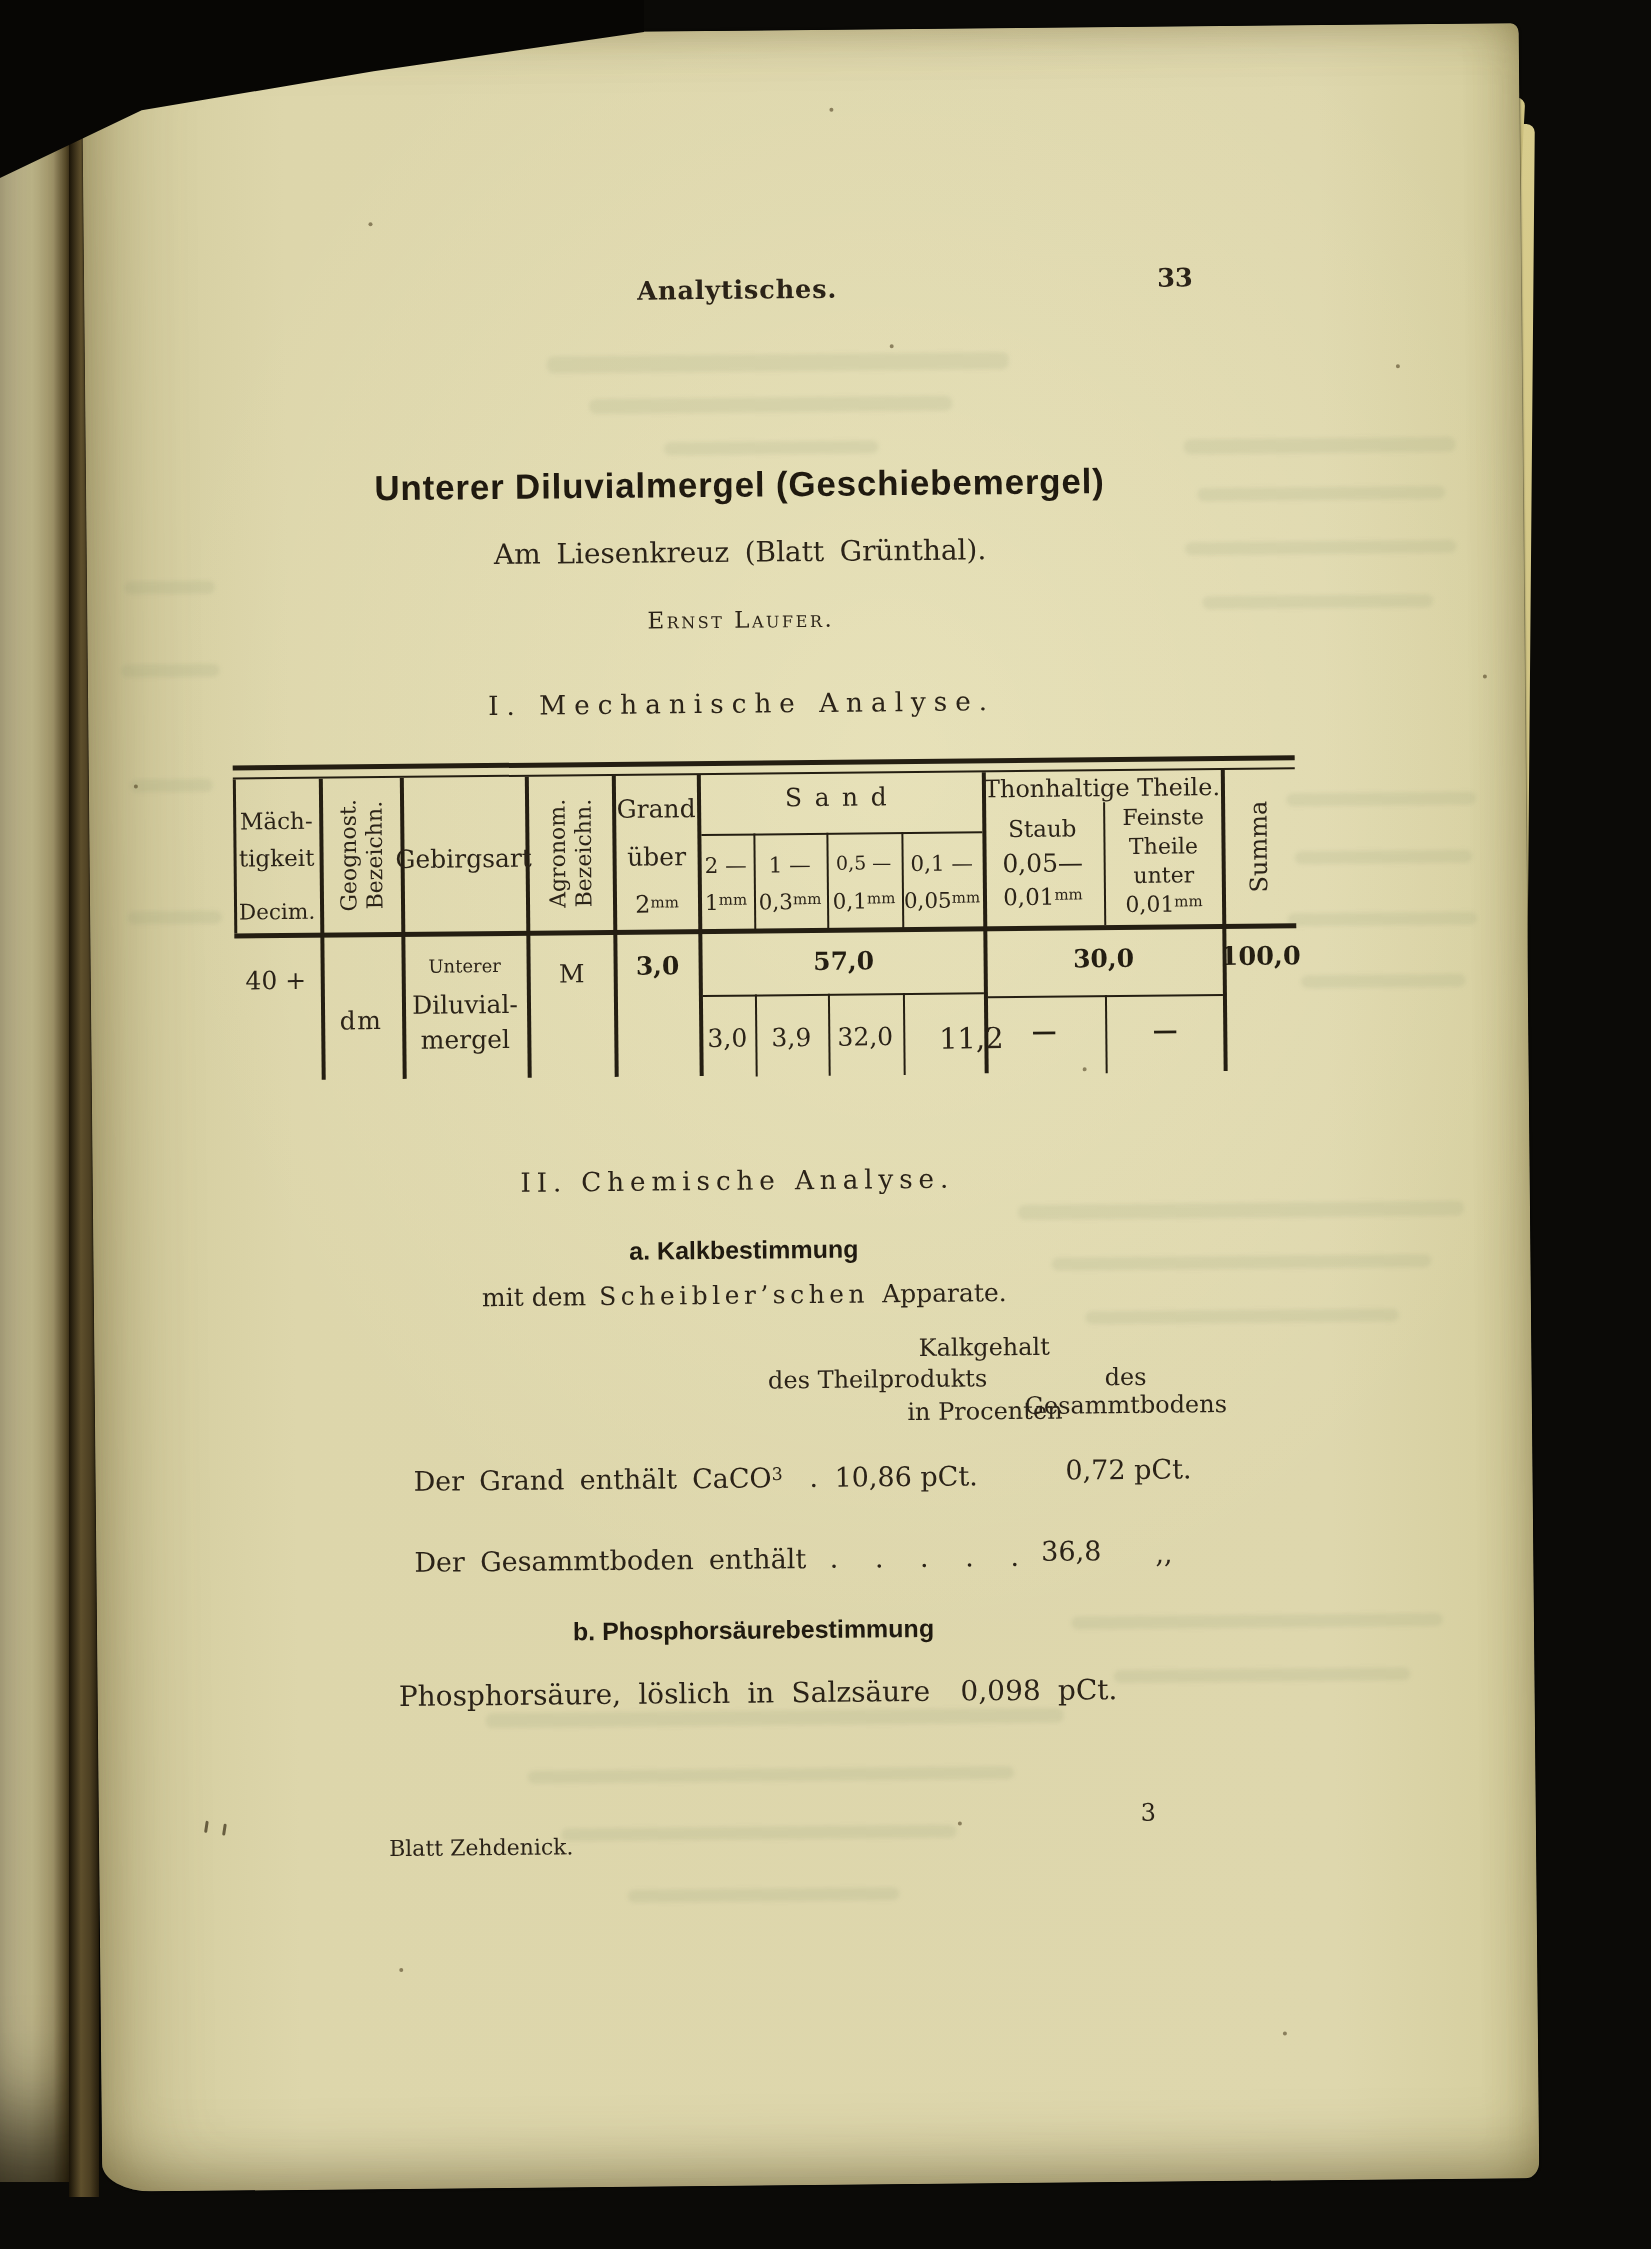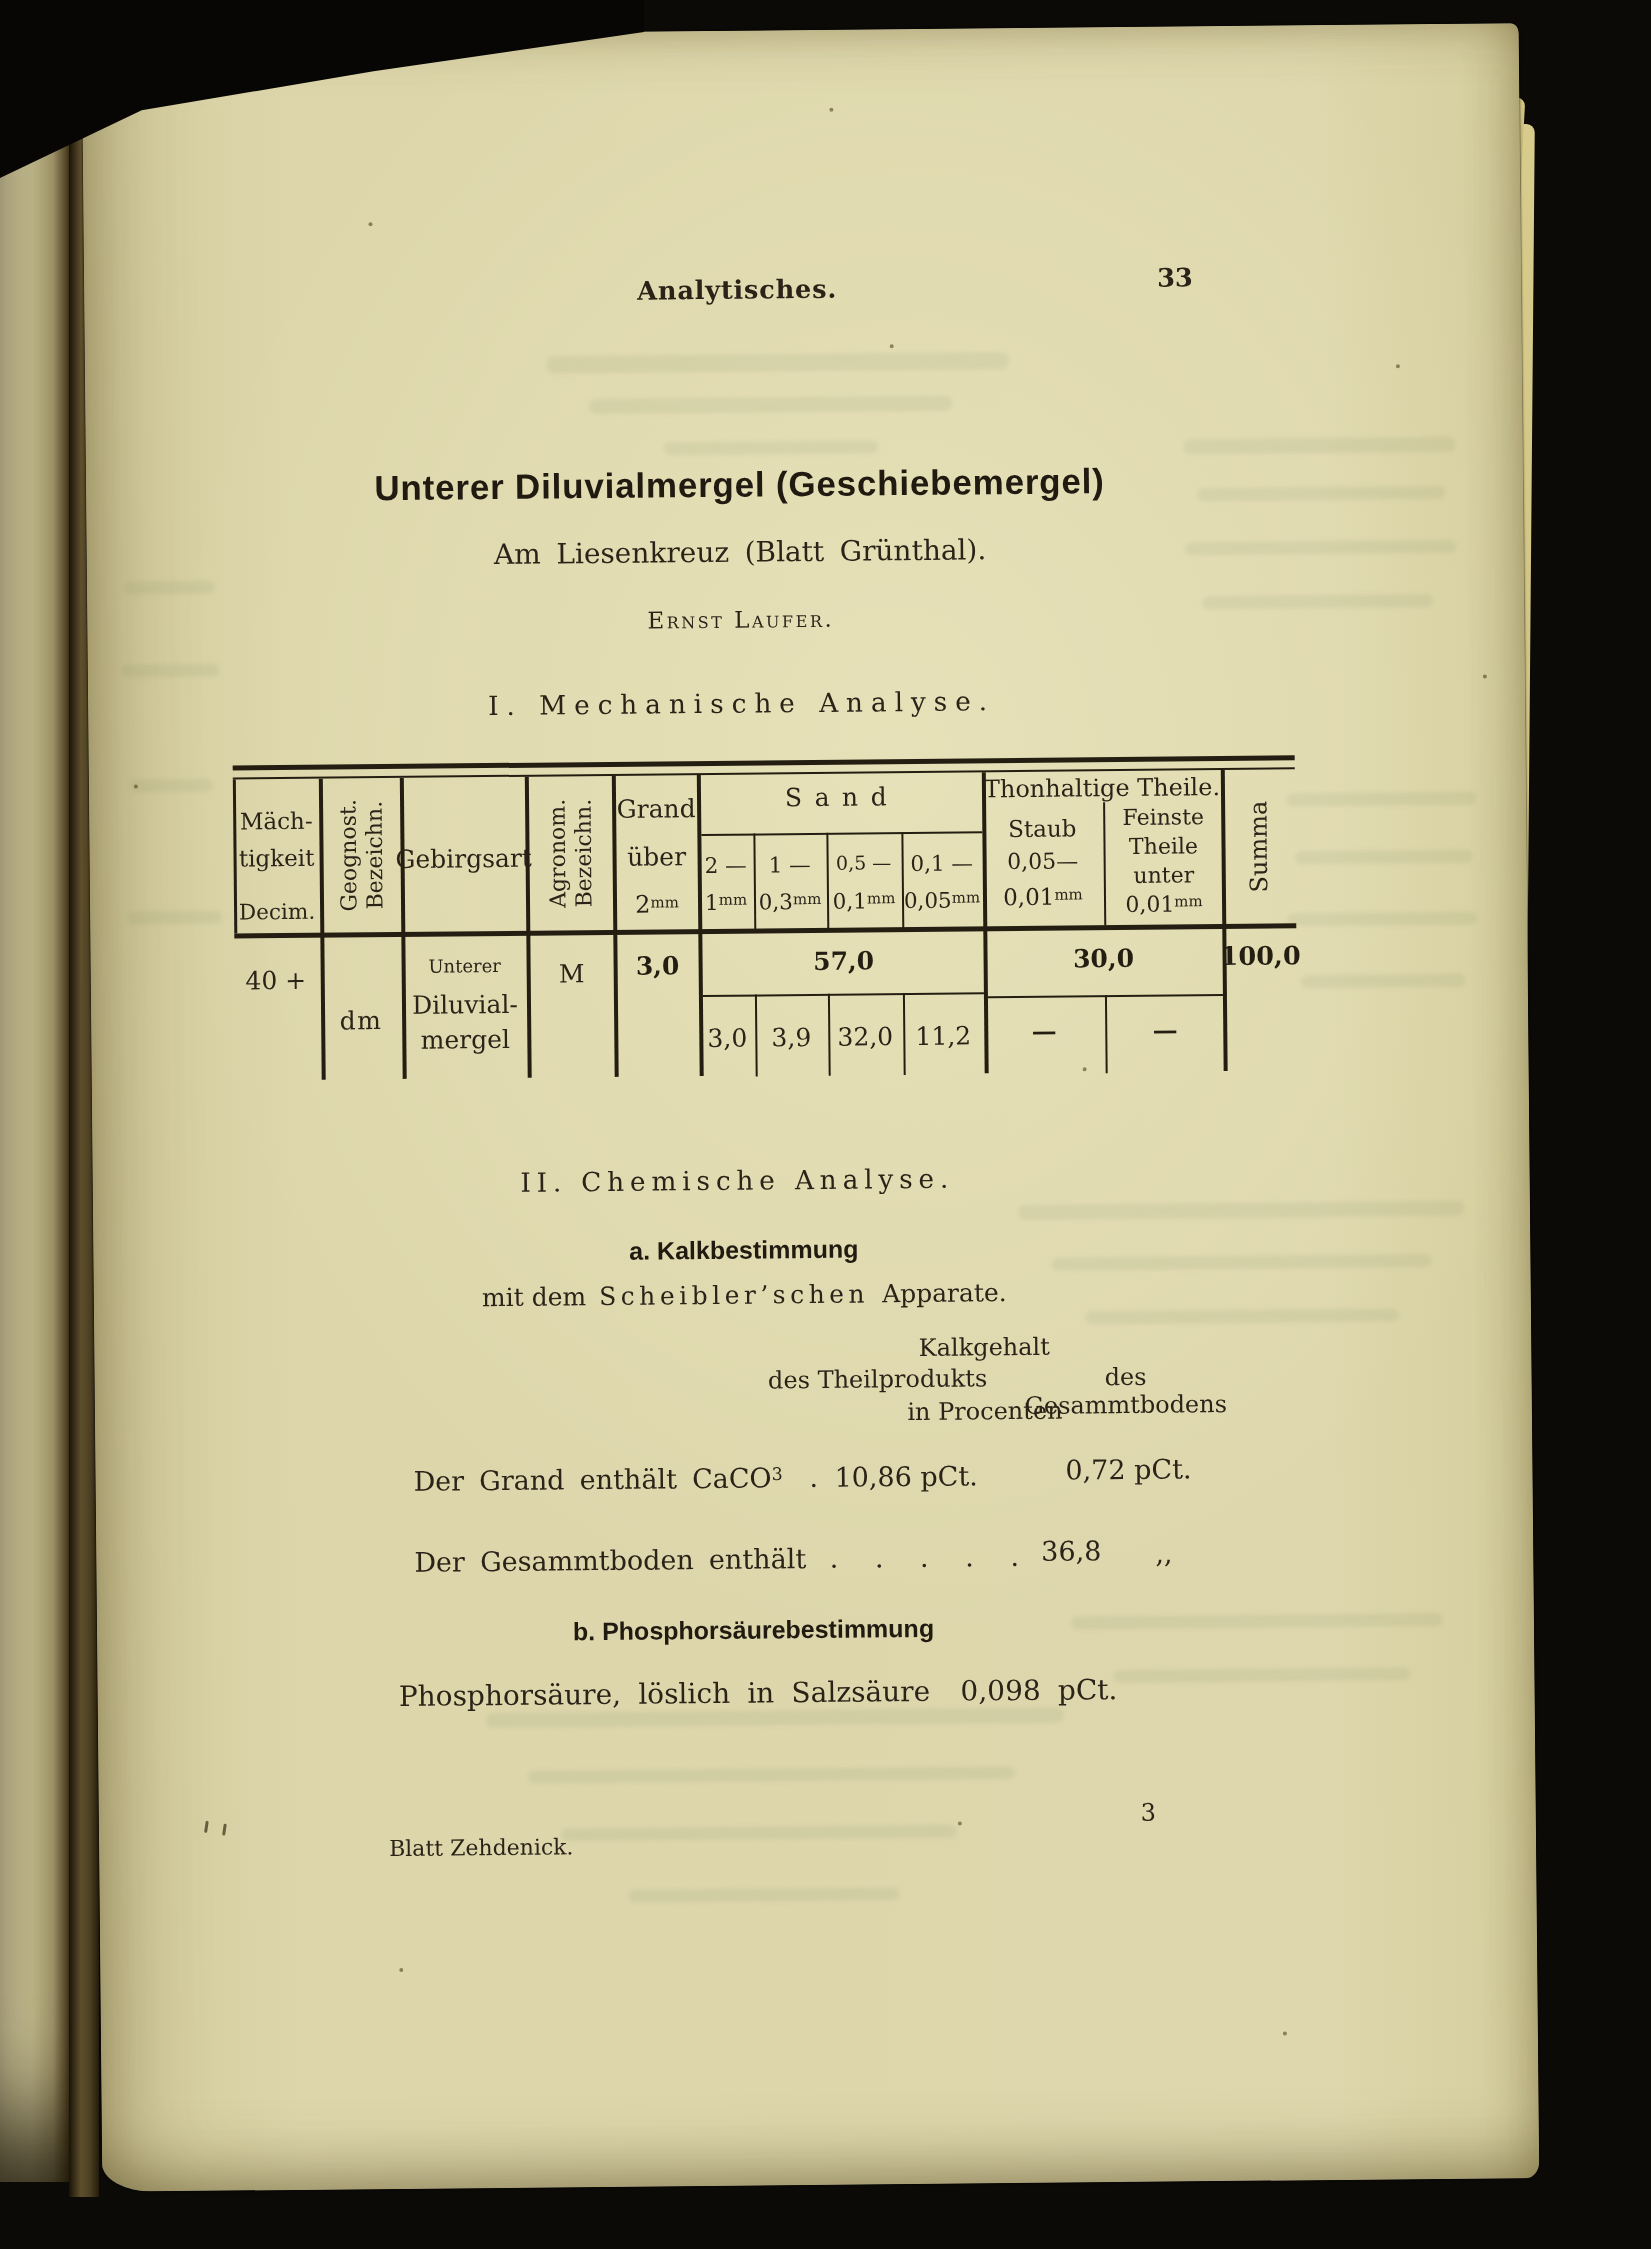--- a/index.html
+++ b/index.html
@@ -174,42 +174,42 @@
 
       <div class="cell-line" style="left:630px;top:92px;font-size:19px">0,5 —</div>
       <div class="cell-line" style="left:630px;top:129px;font-size:21.5px"><span>0,1</span><sup class="mm">mm</sup></div>
 
       <div class="cell-line" style="left:708px;top:92px;font-size:21.5px">0,1 —</div>
       <div class="cell-line" style="left:708px;top:129px;font-size:21.5px"><span>0,05</span><sup class="mm">mm</sup></div>
 
       <div class="cell-line" style="left:869px;top:16.5px;font-size:24px">Thonhaltige Theile.</div>
 
       <div class="cell-line" style="left:809px;top:58px;font-size:23px">Staub</div>
-      <div class="cell-line" style="left:809px;top:91px;font-size:22px">0,05—</div>
+      <div class="cell-line" style="left:809px;top:91px;font-size:25px">0,05—</div>
       <div class="cell-line" style="left:809px;top:126px;font-size:23px"><span>0,01</span><sup class="mm">mm</sup></div>
 
       <div class="cell-line" style="left:930px;top:48px;font-size:22px">Feinste</div>
       <div class="cell-line" style="left:930px;top:77px;font-size:22px">Theile</div>
       <div class="cell-line" style="left:930px;top:106px;font-size:22px">unter</div>
       <div class="cell-line" style="left:930px;top:135px;font-size:22px"><span>0,01</span><sup class="mm">mm</sup></div>
 
       <div class="rot" style="left:1026px;top:91px;font-size:24px">Summa</div>
 
       <div class="cell-line" style="left:41px;top:201px;font-size:25px">40 +</div>
       <div class="cell-line" style="left:126px;top:242px;font-size:25px;letter-spacing:1.7px">dm</div>
       <div class="cell-line" style="left:230px;top:192px;font-size:18px">Unterer</div>
       <div class="cell-line" style="left:230px;top:227px;font-size:25px">Diluvial-</div>
       <div class="cell-line" style="left:230px;top:262px;font-size:25px">mergel</div>
       <div class="cell-line" style="left:337px;top:197px;font-size:25px">M</div>
       <div class="cell-line b" style="left:423px;top:190px;font-size:25px">3,0</div>
       <div class="cell-line b" style="left:609px;top:187px;font-size:25px">57,0</div>
       <div class="cell-line" style="left:492px;top:263px;font-size:25px">3,0</div>
       <div class="cell-line" style="left:556px;top:263px;font-size:25px">3,9</div>
       <div class="cell-line" style="left:630px;top:263px;font-size:25px">32,0</div>
-      <div class="cell-line" style="left:708px;top:263px;font-size:25px">11,2</div>
+      <div class="cell-line" style="left:736px;top:263px;font-size:29px">11,2</div>
       <div class="cell-line b" style="left:869px;top:187px;font-size:25px">30,0</div>
       <div class="cell-line b" style="left:809px;top:259px;font-size:25px">—</div>
       <div class="cell-line b" style="left:930px;top:259px;font-size:25px">—</div>
       <div class="cell-line b" style="left:1026px;top:185px;font-size:25.6px">100,0</div>
     </div>
 
     <div class="abs ctr" style="left:149px;top:1134px;width:991px;font-size:26.4px;letter-spacing:.22em">II. Chemische Analyse.</div>
 
     <div class="abs ctr boldsans" style="left:155px;top:1205px;width:991px;font-size:25px">a. Kalkbestimmung</div>
 

